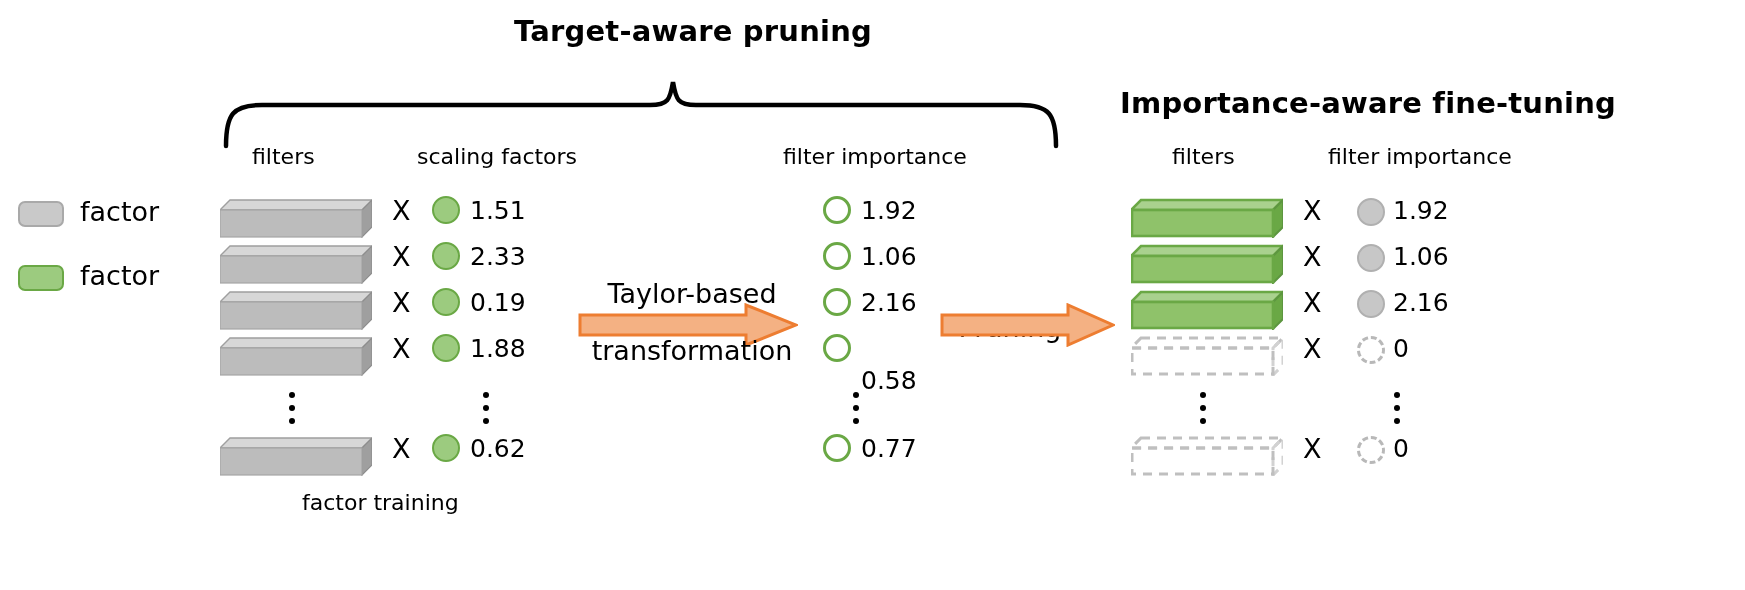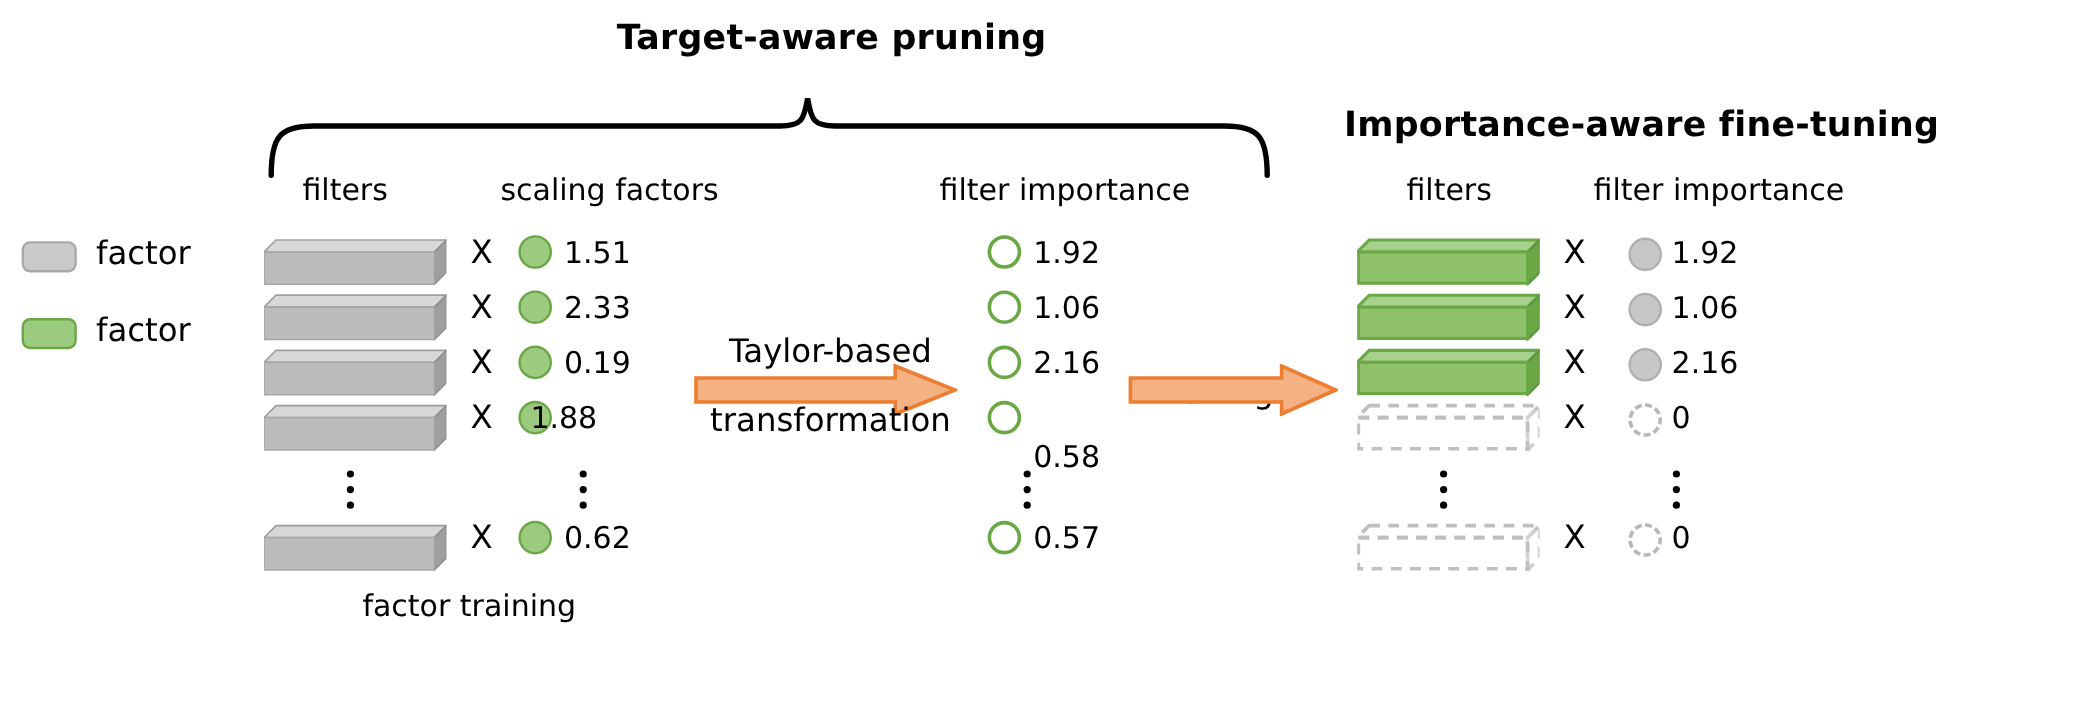--- a/index.html
+++ b/index.html
@@ -1,20 +1,20 @@
 <!DOCTYPE html>
 <html><head>
 <meta charset="utf-8">
 <style>
   html,body{margin:0;padding:0;background:#fff;}
   body{width:1745px;height:590px;position:relative;overflow:hidden;
        font-family:"DejaVu Sans","Liberation Sans",sans-serif;color:#000;}
   .abs{position:absolute;}
   .ttl{font-weight:bold;font-size:29px;letter-spacing:.2px;white-space:nowrap;}
-  .hdr{font-size:25px;white-space:nowrap;}
+  .hdr{font-size:22px;white-space:nowrap;}
   .val{font-size:25px;white-space:nowrap;}
   .xmul{font-size:27px;white-space:nowrap;}
   .lbl{font-size:27px;white-space:nowrap;}
   .arrlab{font-size:27px;white-space:nowrap;text-align:center;}
 
   
   .blk{position:absolute;width:152px;height:42px;}
   .blk svg{display:block;}
 
   
@@ -95,21 +95,21 @@
 
 <div class="blk" style="left:220px;top:334px;">
   <svg width="152" height="42" viewBox="0 0 152 42">
     <polygon points="10,4 152,4 142,14 0,14" fill="#d7d7d7" stroke="#9f9f9f" stroke-width="1.4"></polygon>
     <polygon points="142,14 152,4 152,31 142,41" fill="#9f9f9f" stroke="#8d8d8d" stroke-width="1.2"></polygon>
     <rect x="0" y="14" width="142" height="27" fill="#bcbcbc" stroke="#a5a5a5" stroke-width="1.2"></rect>
   </svg>
 </div>
 <div class="abs xmul" style="left:392px;top:333px;">X</div>
 <div class="circ green-fill" style="left:432px;top:334px;"></div>
-<div class="abs val" style="left:442px;top:334px;">1.88</div>
+<div class="abs val" style="left:470px;top:334px;">1.88</div>
 
 <div class="vdots" style="left:289px;top:392px;">
     <i></i>
     <i></i>
     <i></i>
   </div>
 <div class="vdots" style="left:483px;top:392px;">
     <i></i>
     <i></i>
     <i></i>
@@ -148,21 +148,21 @@
 <div class="circ green-open" style="left:823px;top:334px;"></div>
 <div class="abs val" style="left:861px;top:334px;margin-top:32px;">0.58</div>
 
 <div class="vdots" style="left:853px;top:392px;">
     <i></i>
     <i></i>
     <i></i>
   </div>
 
 <div class="circ green-open" style="left:823px;top:434px;"></div>
-<div class="abs val" style="left:861px;top:434px;">0.57</div>
+<div class="abs val" style="left:861px;top:434px;">0.77</div>
 
 <div class="abs arrlab" style="left:945px;top:278px;width:130px;margin-top:34px;">Pruning</div>
 <div class="arrowwrap" style="left:940px;top:303px;">
   <svg width="175" height="44" viewBox="0 0 175 44">
     <polygon points="2,12 128,12 128,2 173,22 128,42 128,32 2,32" fill="#f4b183" stroke="#ed7d31" stroke-width="3"></polygon>
   </svg>
 </div>
 
 <div class="blk" style="left:1131px;top:196px;">
   <svg width="152" height="42" viewBox="0 0 152 42">

